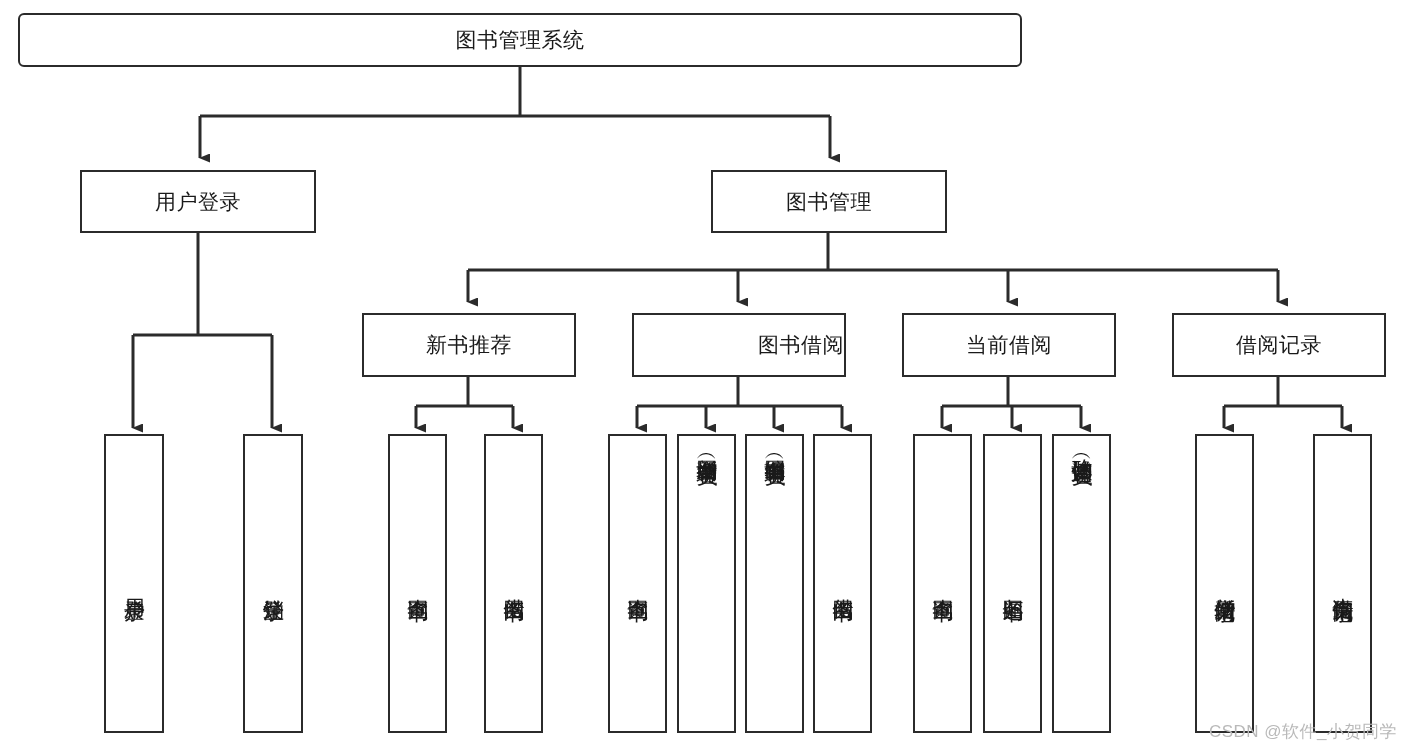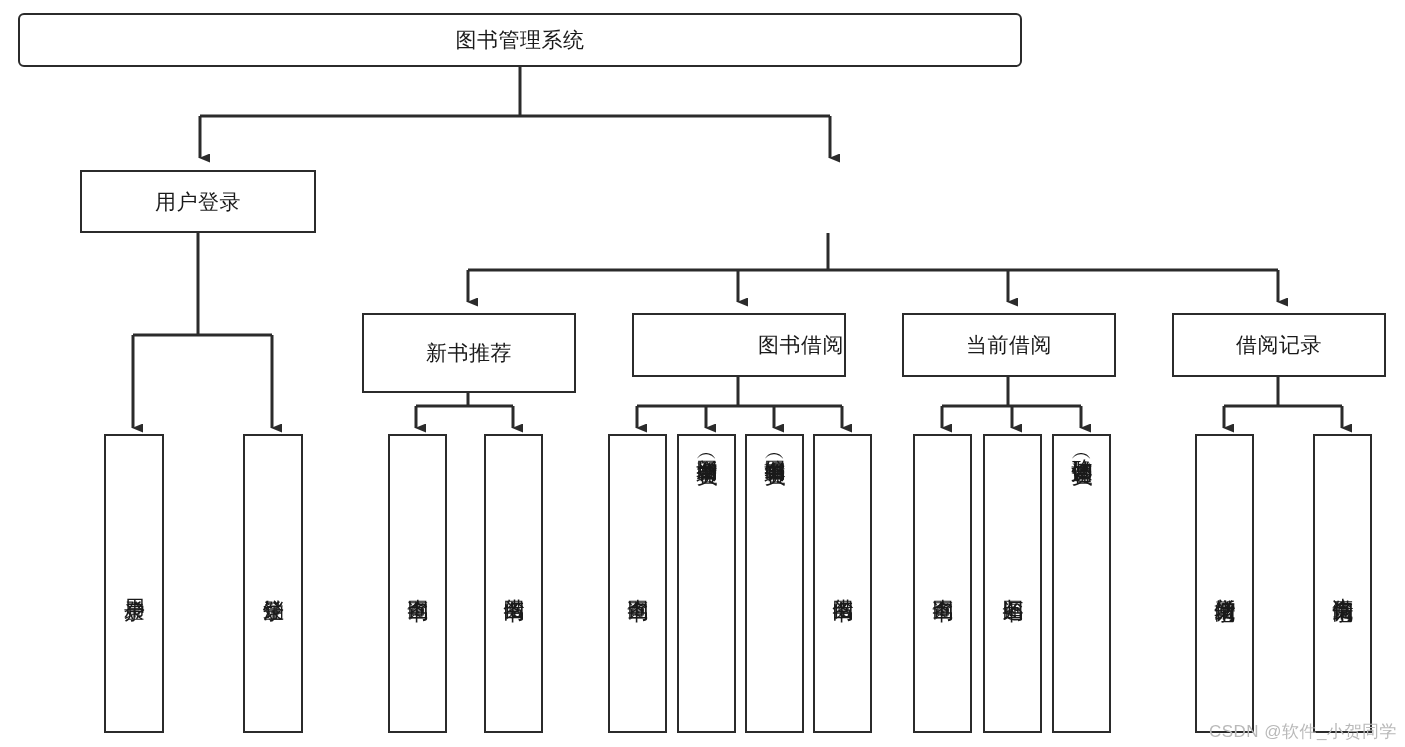--- a/index.html
+++ b/index.html
@@ -133,22 +133,25 @@
   </svg>
 
   <div class="node-box" style="left:18px; top:13px; width:1004px; height:54px;border-radius:6px;">
     <span class="node-label-h">图书管理系统</span>
   </div>
 
   <div class="node-box" style="left:80px; top:170px; width:236px; height:63px;">
     <span class="node-label-h">用户登录</span>
   </div>
 
-
-  <div class="node-box" style="left:362px; top:313px; width:214px; height:80px;">
+  <div class="node-box" style="left:711px; top:170px; width:236px; height:63px;">
+    <span class="node-label-h">图书管理</span>
+  </div>
+
+  <div class="node-box" style="left:362px; top:313px; width:214px; height:64px;">
     <span class="node-label-h">新书推荐</span>
   </div>
 
   <div class="node-box" style="left:632px; top:313px; width:214px; height:64px;justify-content:flex-end;">
     <span class="node-label-h">图书借阅</span>
   </div>
 
   <div class="node-box" style="left:902px; top:313px; width:214px; height:64px;">
     <span class="node-label-h">当前借阅</span>
   </div>

